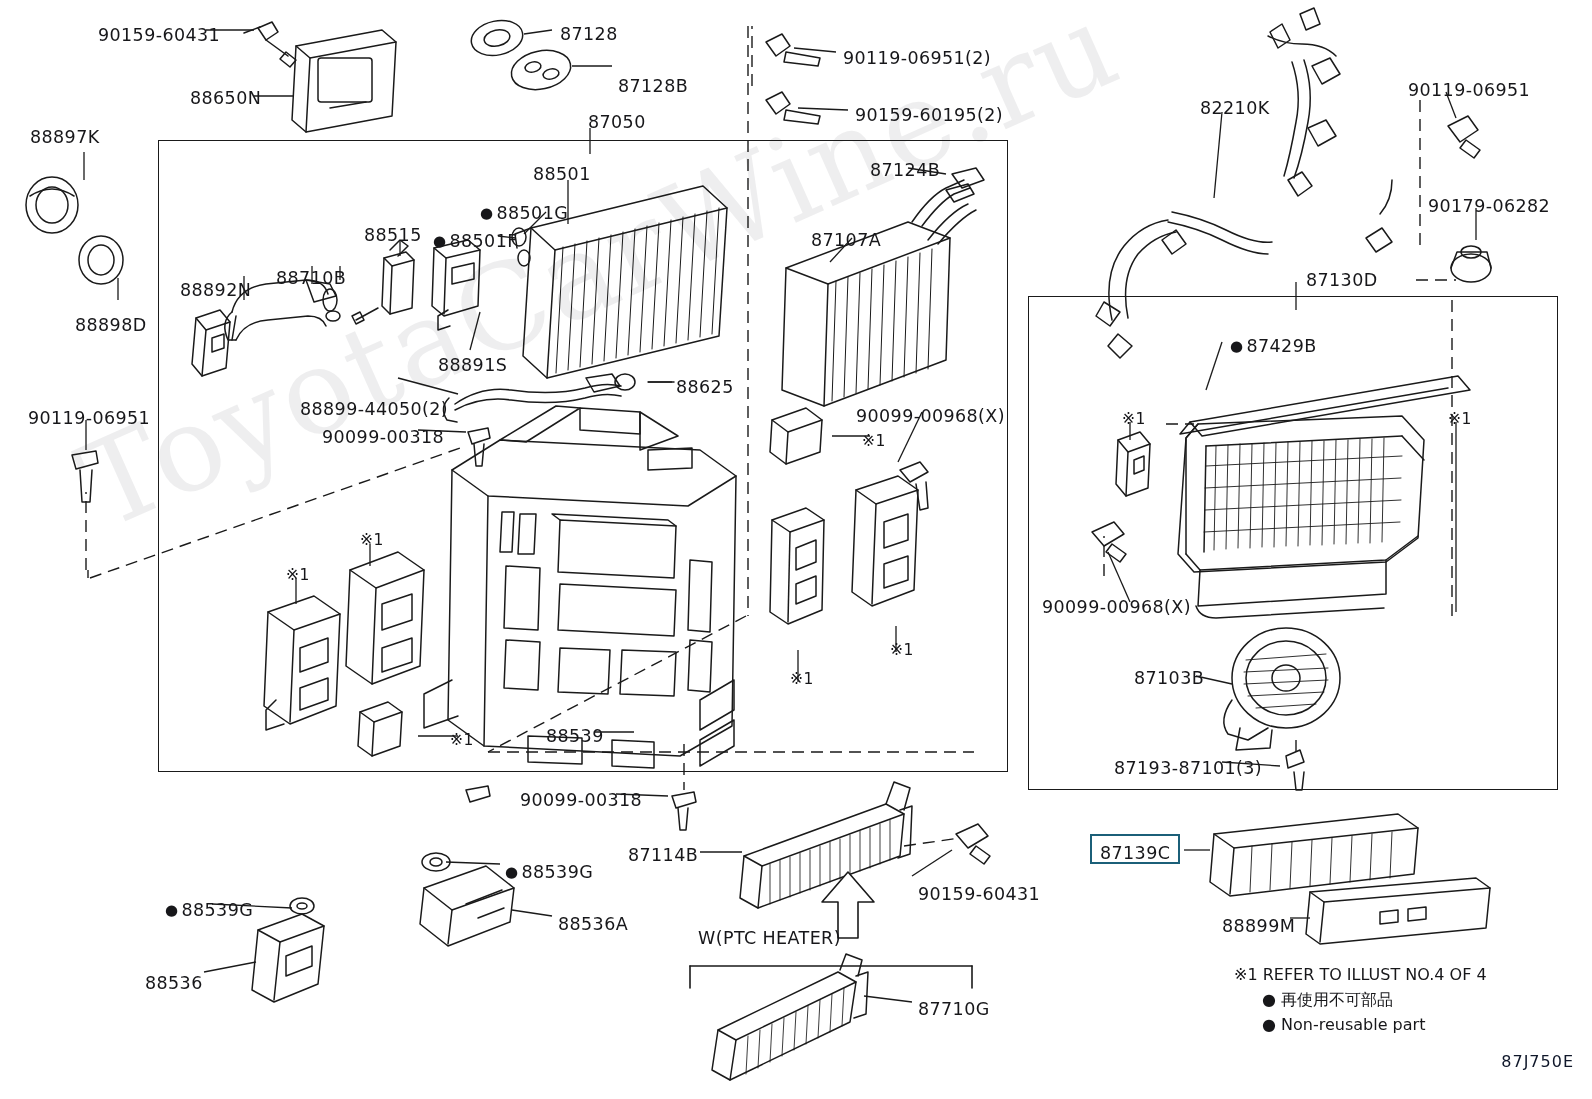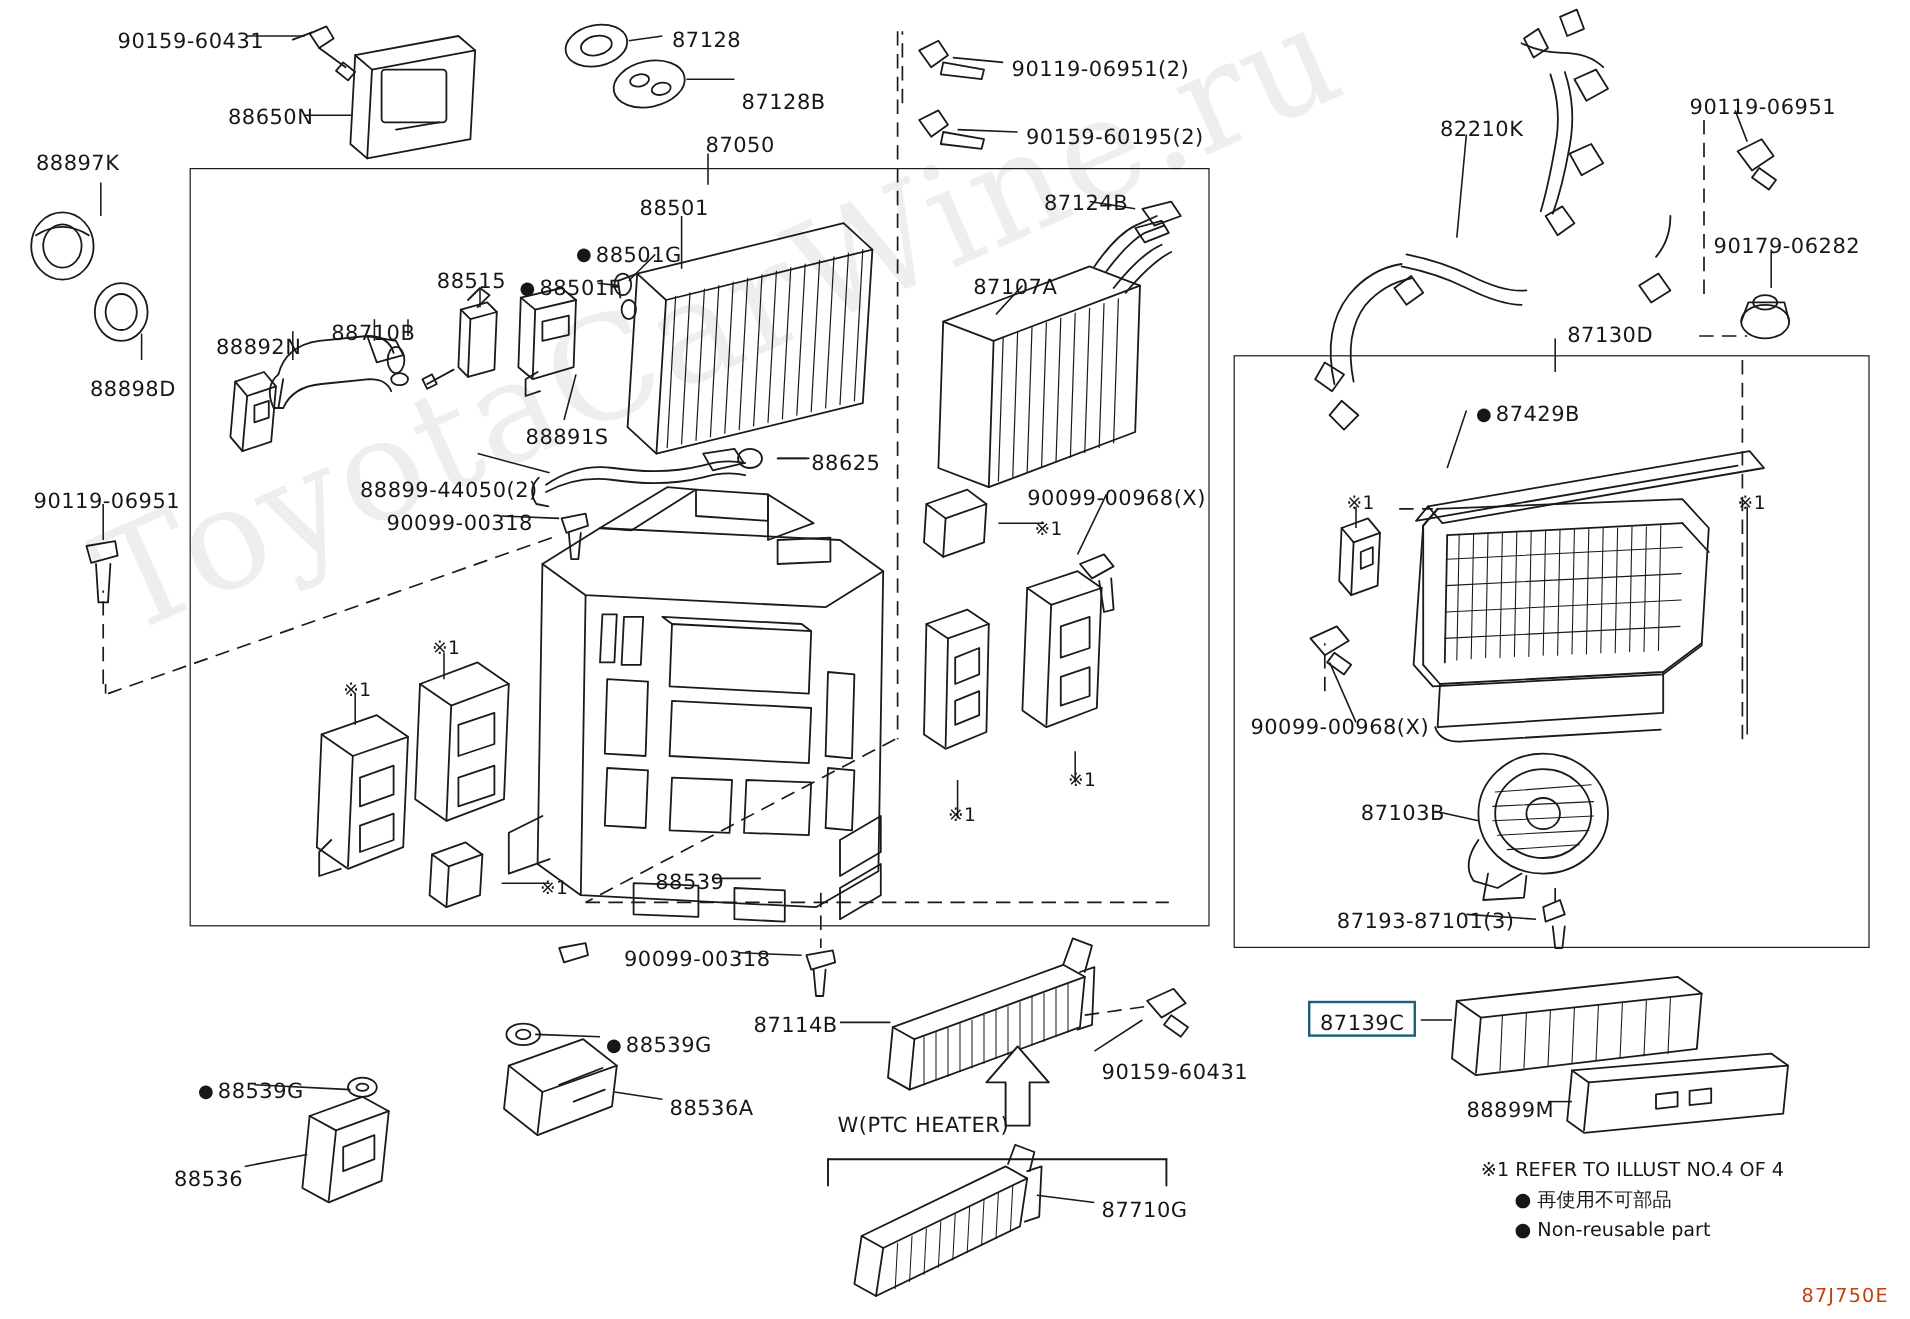--- a/index.html
+++ b/index.html
@@ -71,23 +71,23 @@
   .legend {
     position: absolute;
     font-size: 16px;
     color: #17171a;
     line-height: 1.5;
     white-space: nowrap;
   }
   .code {
     position: absolute;
     right: 18px;
-    bottom: 10px;
+    bottom: 28px;
     font-size: 16px;
-    color: #c2410c;
+    color: #0f172a;
     letter-spacing: 1px;
   }
 </style>
 </head>
 <body>
 
 <div id="stage">
 
   <div class="watermark">ToyotaCarWine.ru</div>
 

